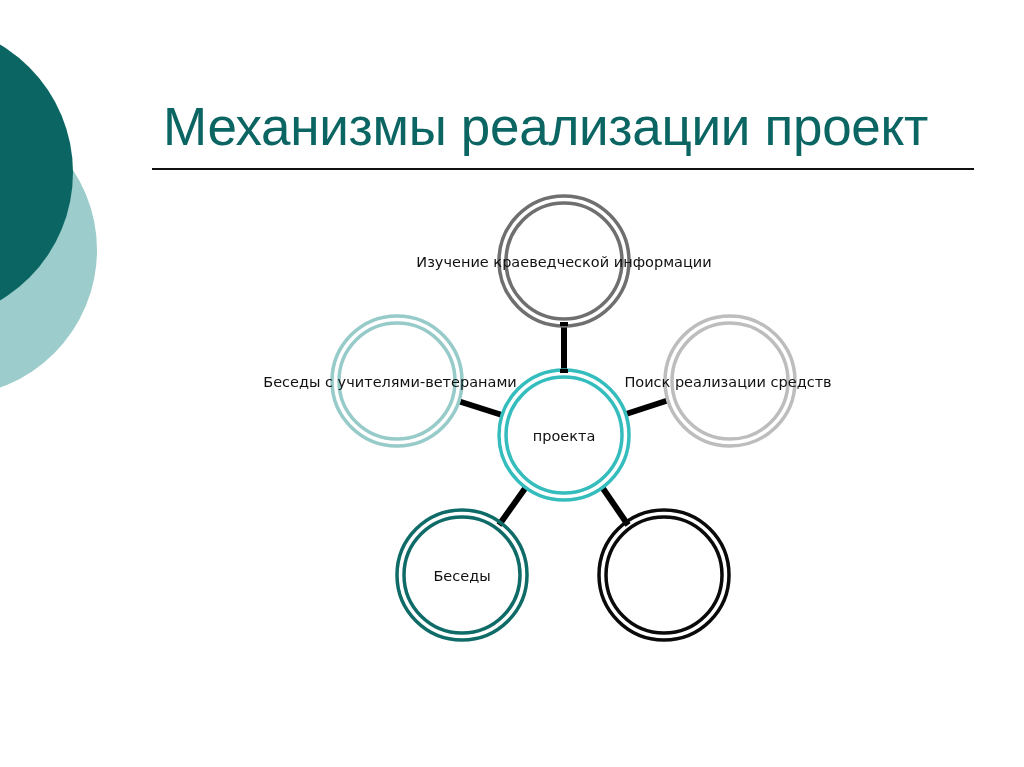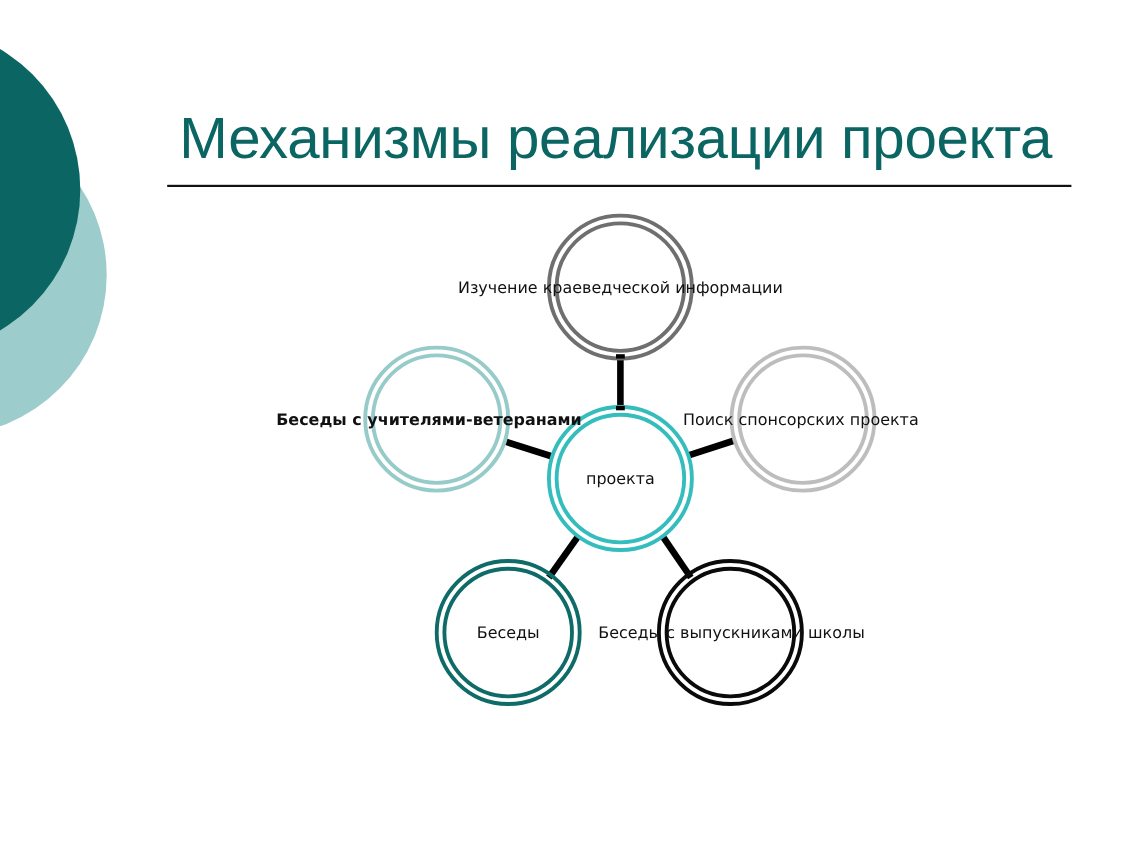--- a/index.html
+++ b/index.html
@@ -74,21 +74,21 @@
       line-height: 18px;
     }
   </style>
 </head>
 <body>
 
 <div class="slide">
   <div class="deco-light"></div>
   <div class="deco-dark"></div>
 
-  <h1 class="title">Механизмы реализации проекта</h1>
+  <h1 class="title">Механизмы реализации проект</h1>
   <div class="title-rule"></div>
 
   <div class="diagram">
     <svg width="1024" height="767" viewBox="0 0 1024 767" xmlns="http://www.w3.org/2000/svg" style="position:absolute;left:0;top:0;">
 
       <g stroke="#000000" stroke-width="6" stroke-linecap="butt">
         <line x1="564" y1="326" x2="564" y2="371"></line>
         <line x1="458" y1="401" x2="502" y2="415"></line>
         <line x1="626" y1="414" x2="669" y2="400"></line>
         <line x1="526" y1="487" x2="499" y2="525"></line>
@@ -125,19 +125,18 @@
         <circle cx="564" cy="435" r="58"></circle>
       </g>
 
       <g fill="#000000">
         <rect x="560" y="322" width="8" height="4"></rect>
         <rect x="560" y="369" width="8" height="4"></rect>
       </g>
     </svg>
 
     <span class="node-label" style="left:564px; top:262px;">Изучение краеведческой информации</span>
-    <span class="node-label" style="left:728px; top:382px;">Поиск спонсорских проекта</span>
-    <span class="node-label" style="left:665px; top:576px;">Беседы с выпускниками школы</span>
+    <span class="node-label" style="left:728px; top:382px;">Поиск реализации средств</span>
     <span class="node-label" style="left:462px; top:576px;">Беседы</span>
-    <span class="node-label" style="left:390px; top:382px;font-weight:bold;">Беседы с учителями-ветеранами</span>
+    <span class="node-label" style="left:390px; top:382px;">Беседы с учителями-ветеранами</span>
     <span class="node-label" style="left:564px; top:436px;">проекта</span>
   </div>
 </div>
 
 </body></html>

